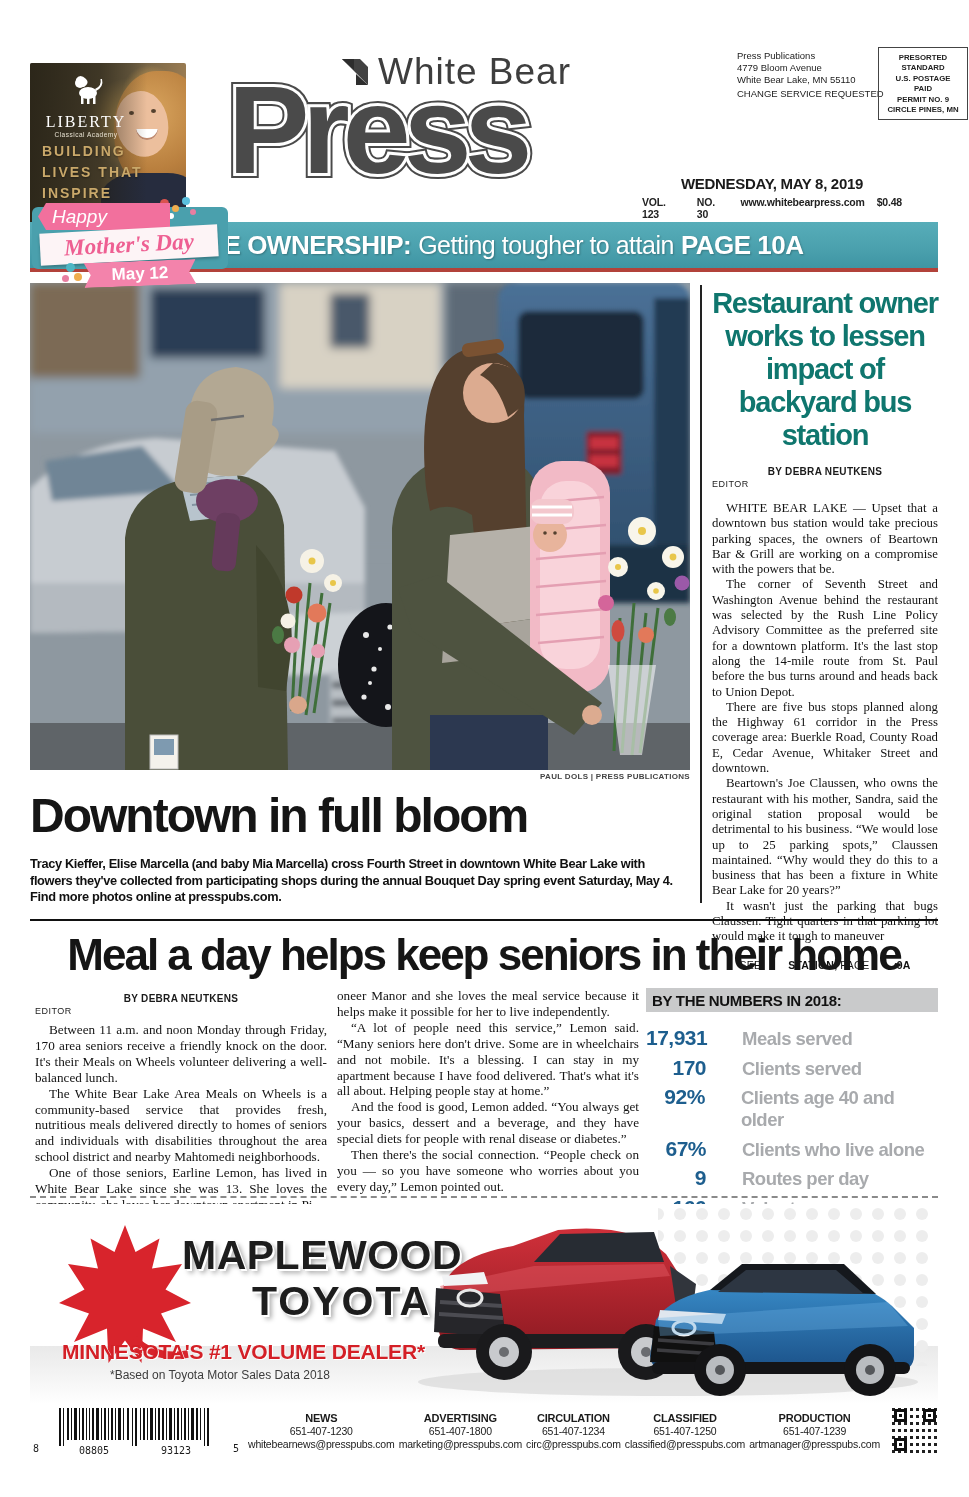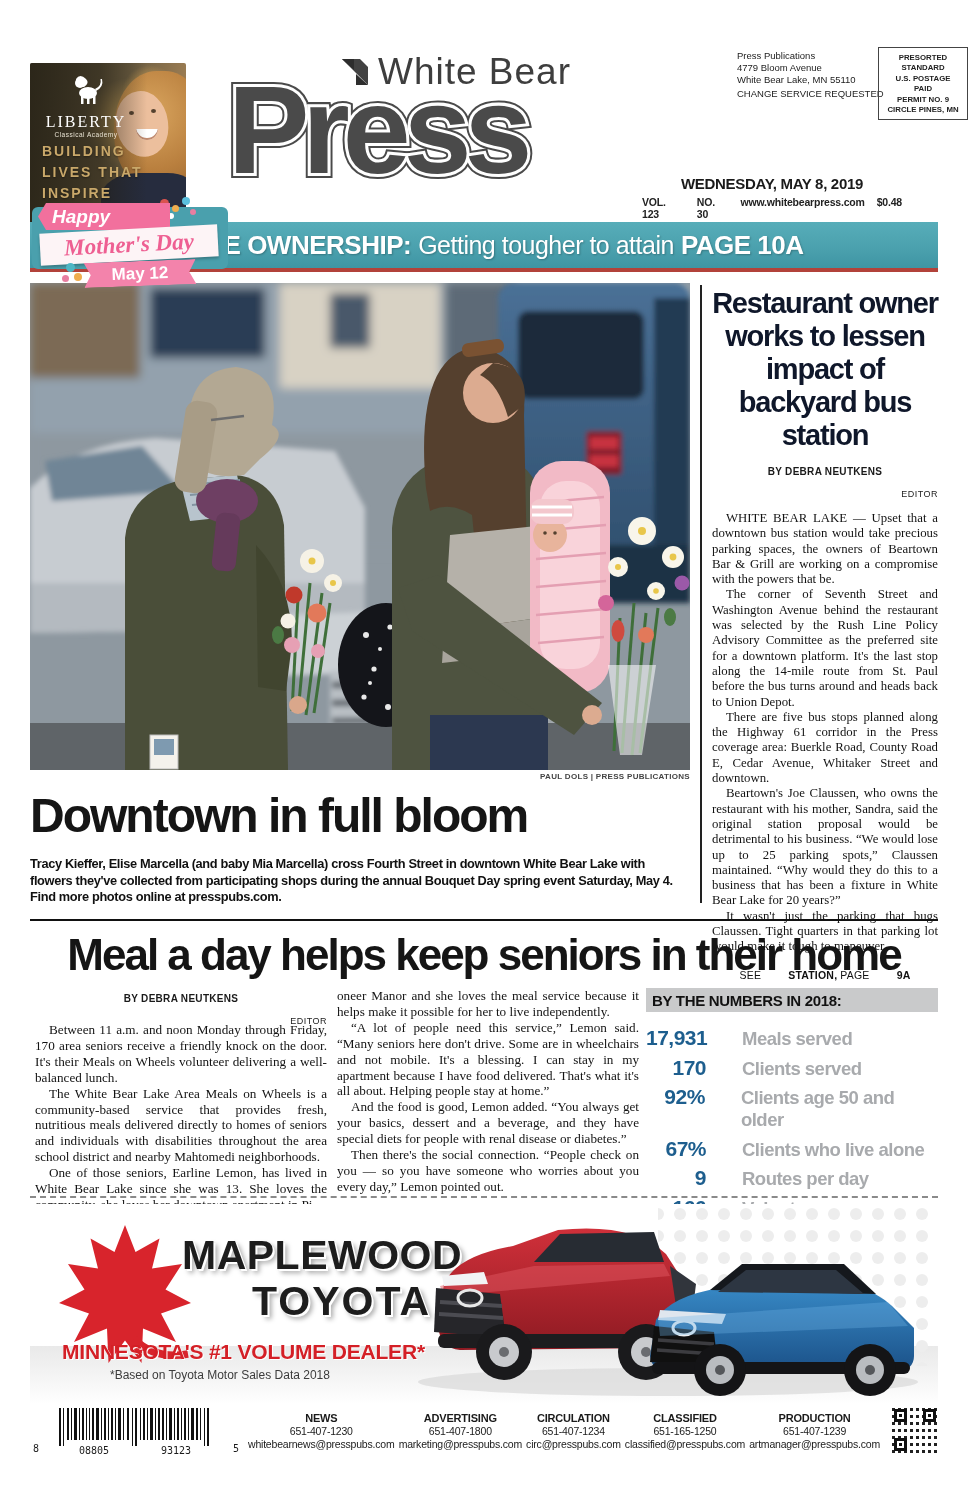--- a/index.html
+++ b/index.html
@@ -46,44 +46,44 @@
   
   .banner{left:30px;top:222px;width:908px;height:46px;background:linear-gradient(180deg,#57adb9 0%,#4aa0ad 60%,#3f95a3 100%);
       border-bottom:4px solid #b2423a;display:flex;align-items:center;justify-content:center;color:#fff;}
   .banner .t1{font-weight:800;font-size:26px;letter-spacing:-.5px;text-shadow:1px 1px 2px rgba(0,0,0,.25);}
   .banner .t2{font-weight:400;font-size:25px;margin:0 7px;letter-spacing:-.5px;text-shadow:1px 1px 2px rgba(0,0,0,.25);}
   .banner .t3{font-weight:800;font-size:26px;letter-spacing:-.5px;text-shadow:1px 1px 2px rgba(0,0,0,.25);}
 
   .mday{left:32px;top:203px;width:195px;height:86px;z-index:3;}
   .mday-teal{position:absolute;left:0;top:4px;width:196px;height:62px;background:#4aa0ad;border-radius:6px;}
   .mday-happy{position:absolute;left:6px;top:0;width:118px;height:27px;background:#f2709d;color:#fff;
-      font-weight:700;font-style:italic;font-size:19px;display:flex;align-items:center;padding-left:14px;
+      font-weight:400;font-style:italic;font-size:19px;display:flex;align-items:center;padding-left:14px;
       clip-path:polygon(0 50%,8px 0,100% 0,100% 100%,8px 100%);}
   .mday-script{position:absolute;left:8px;top:26px;width:178px;height:32px;background:#fdf4f6;transform:rotate(-3deg);
       box-shadow:0 2px 3px rgba(0,0,0,.25);display:flex;align-items:center;justify-content:center;}
   .mday-script span{font-family:"Liberation Serif",serif;font-style:italic;font-weight:700;font-size:23px;color:#ee5f92;}
   .mday-ribbon{position:absolute;left:52px;top:58px;width:112px;height:25px;background:#f383ab;transform:rotate(-2deg);
       color:#fff;font-weight:800;font-size:17px;display:flex;align-items:center;justify-content:center;
       clip-path:polygon(0 0,100% 0,94% 50%,100% 100%,0 100%,6% 50%);}
   .flor{position:absolute;border-radius:50%;}
 
   
   .photo{left:30px;top:283px;width:660px;height:487px;overflow:hidden;background:#8e98a0;}
   .credit{left:30px;top:772px;width:660px;text-align:right;font-size:8px;font-weight:700;color:#444;letter-spacing:.3px;}
   .lead-head{left:30px;top:788px;width:660px;text-align:left;font-size:48px;font-weight:600;letter-spacing:-2px;color:#151515;}
   .lead-cap{left:30px;top:856px;width:660px;font-size:12.8px;font-weight:700;line-height:16.5px;letter-spacing:-.35px;color:#111;}
 
   .vrule{left:700px;top:285px;width:1.5px;height:618px;background:#222;}
   .hrule{left:30px;top:919px;width:908px;height:2px;background:#111;}
 
   
   .bus-col{left:712px;top:287px;width:226px;}
-  .bus-head{text-align:center;font-size:29px;font-weight:600;letter-spacing:-1.2px;line-height:33px;color:#0f172a;}
+  .bus-head{text-align:center;font-size:29px;font-weight:600;letter-spacing:-1.2px;line-height:33px;color:#0f766e;}
   .byline{ text-align:center;font-size:10px;font-weight:800;letter-spacing:.3px;margin-top:14px;}
-  .byrole{text-align:right;font-size:9px;margin-top:12px;letter-spacing:.5px;color:#222;}
+  .byrole{text-align:left;font-size:9px;margin-top:2px;letter-spacing:.5px;color:#222;}
   .serif p{font-family:"Liberation Serif","DejaVu Serif",serif;font-size:12.8px;line-height:15.3px;
       text-align:justify;margin:0;text-indent:14px;color:#131313;}
   .bus-body{margin-top:12px;}
   .jump{text-align:center;font-size:10.5px;letter-spacing:.2px;margin-top:14px;color:#111;}
   .jump b{font-weight:800;margin-left:24px;}
 
   
   .meals-head{left:30px;top:930px;width:908px;text-align:center;font-size:44px;font-weight:800;letter-spacing:-2px;color:#151515;}
   .meals-by{left:35px;top:993px;width:292px;}
   .col1{left:35px;top:1022px;width:292px;}
@@ -442,21 +442,21 @@
       <div class="num-row">
           <span class="num-val">17,931</span>
           <span class="num-lab">Meals served</span>
         </div>
       <div class="num-row">
           <span class="num-val">170</span>
           <span class="num-lab">Clients served</span>
         </div>
       <div class="num-row">
           <span class="num-val">92%</span>
-          <span class="num-lab">Clients age 50 and older</span>
+          <span class="num-lab">Clients age 40 and older</span>
         </div>
       <div class="num-row">
           <span class="num-val">67%</span>
           <span class="num-lab">Clients who live alone</span>
         </div>
       <div class="num-row">
           <span class="num-val">9</span>
           <span class="num-lab">Routes per day</span>
         </div>
       <div class="num-row">
@@ -598,21 +598,21 @@
       <div class="c-phone">651-407-1800</div>
       <div class="c-email">marketing@presspubs.com</div>
     </div>
     <div class="contact">
       <div class="c-dept">CIRCULATION</div>
       <div class="c-phone">651-407-1234</div>
       <div class="c-email">circ@presspubs.com</div>
     </div>
     <div class="contact">
       <div class="c-dept">CLASSIFIED</div>
-      <div class="c-phone">651-165-1250</div>
+      <div class="c-phone">651-407-1250</div>
       <div class="c-email">classified@presspubs.com</div>
     </div>
     <div class="contact">
       <div class="c-dept">PRODUCTION</div>
       <div class="c-phone">651-407-1239</div>
       <div class="c-email">artmanager@presspubs.com</div>
     </div>
   </div>
 
   <div class="qr">

